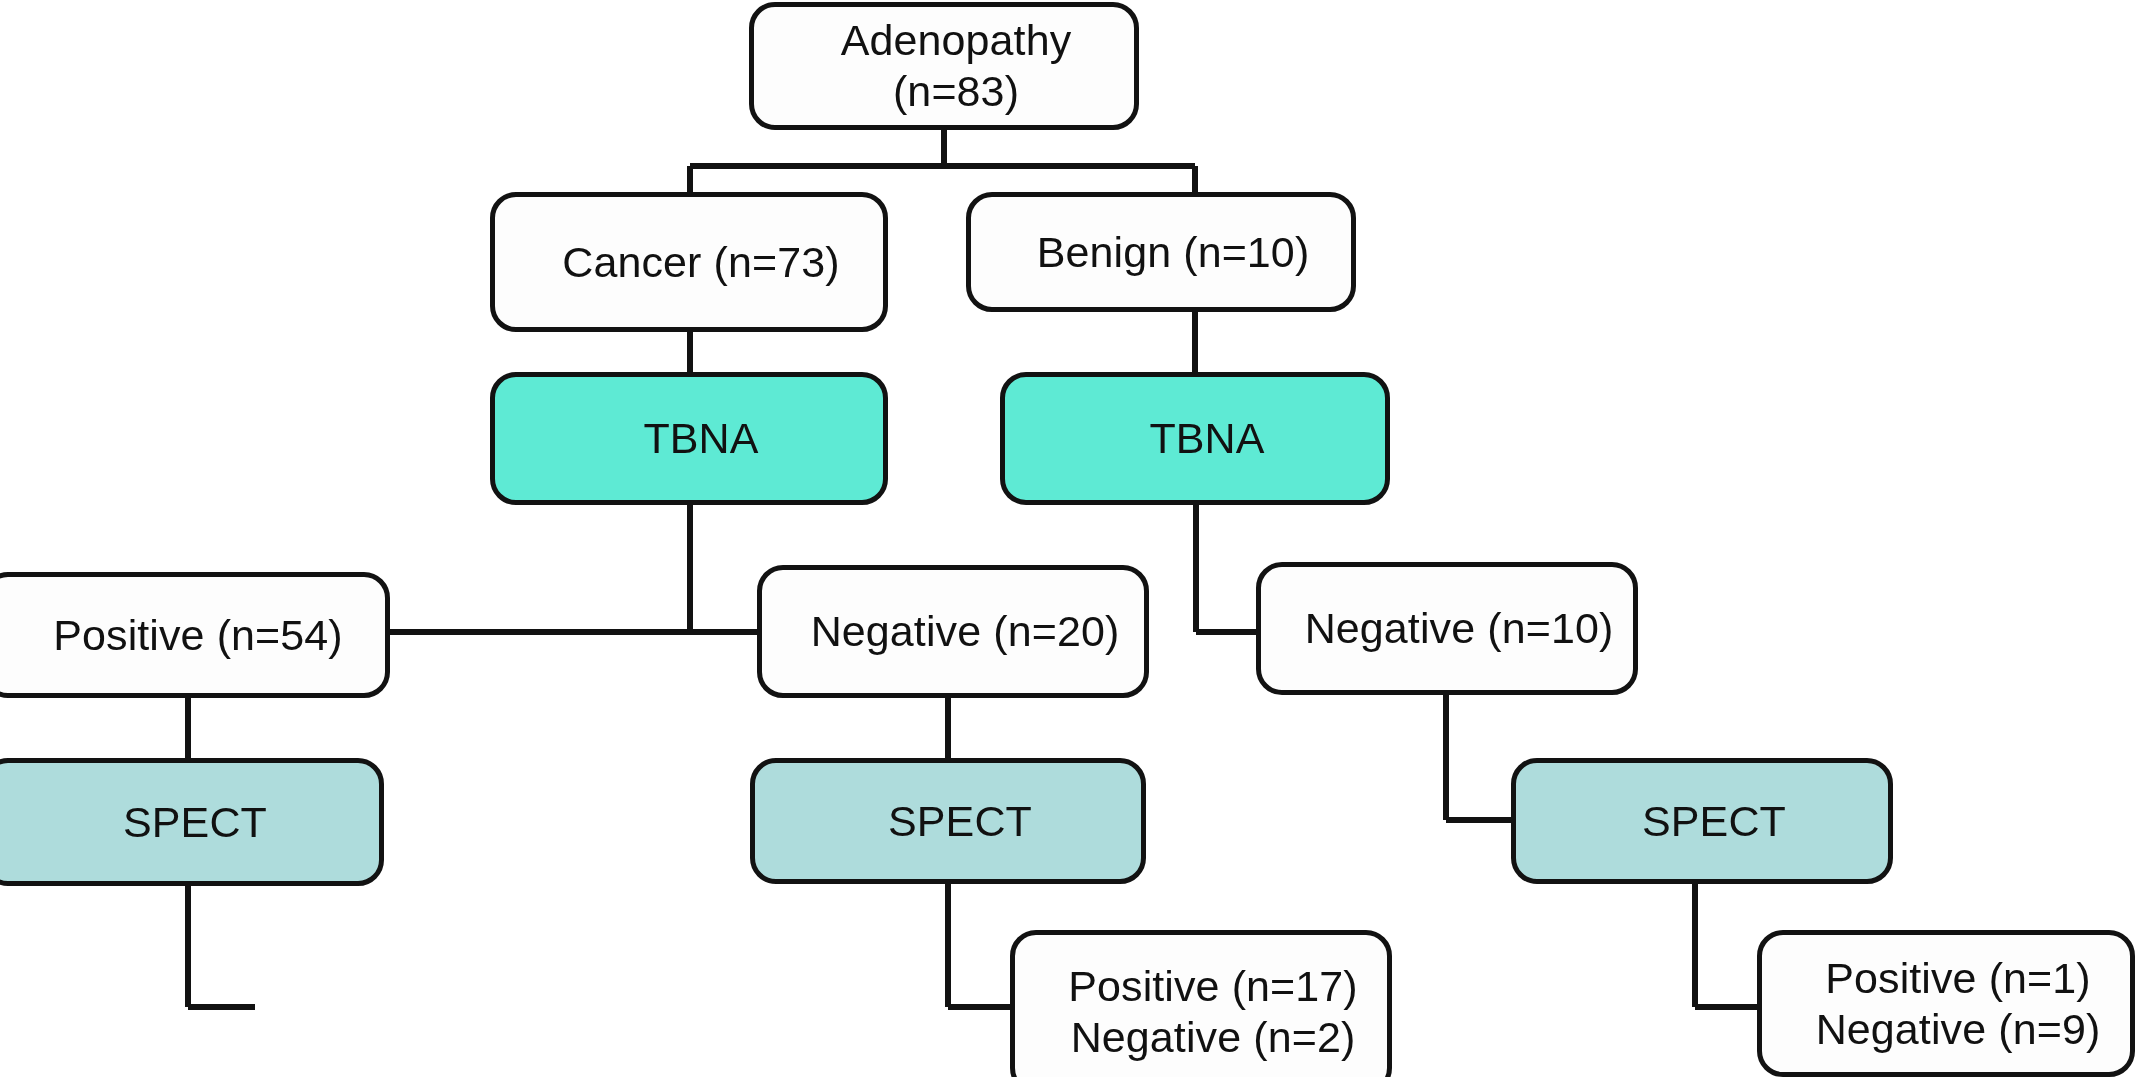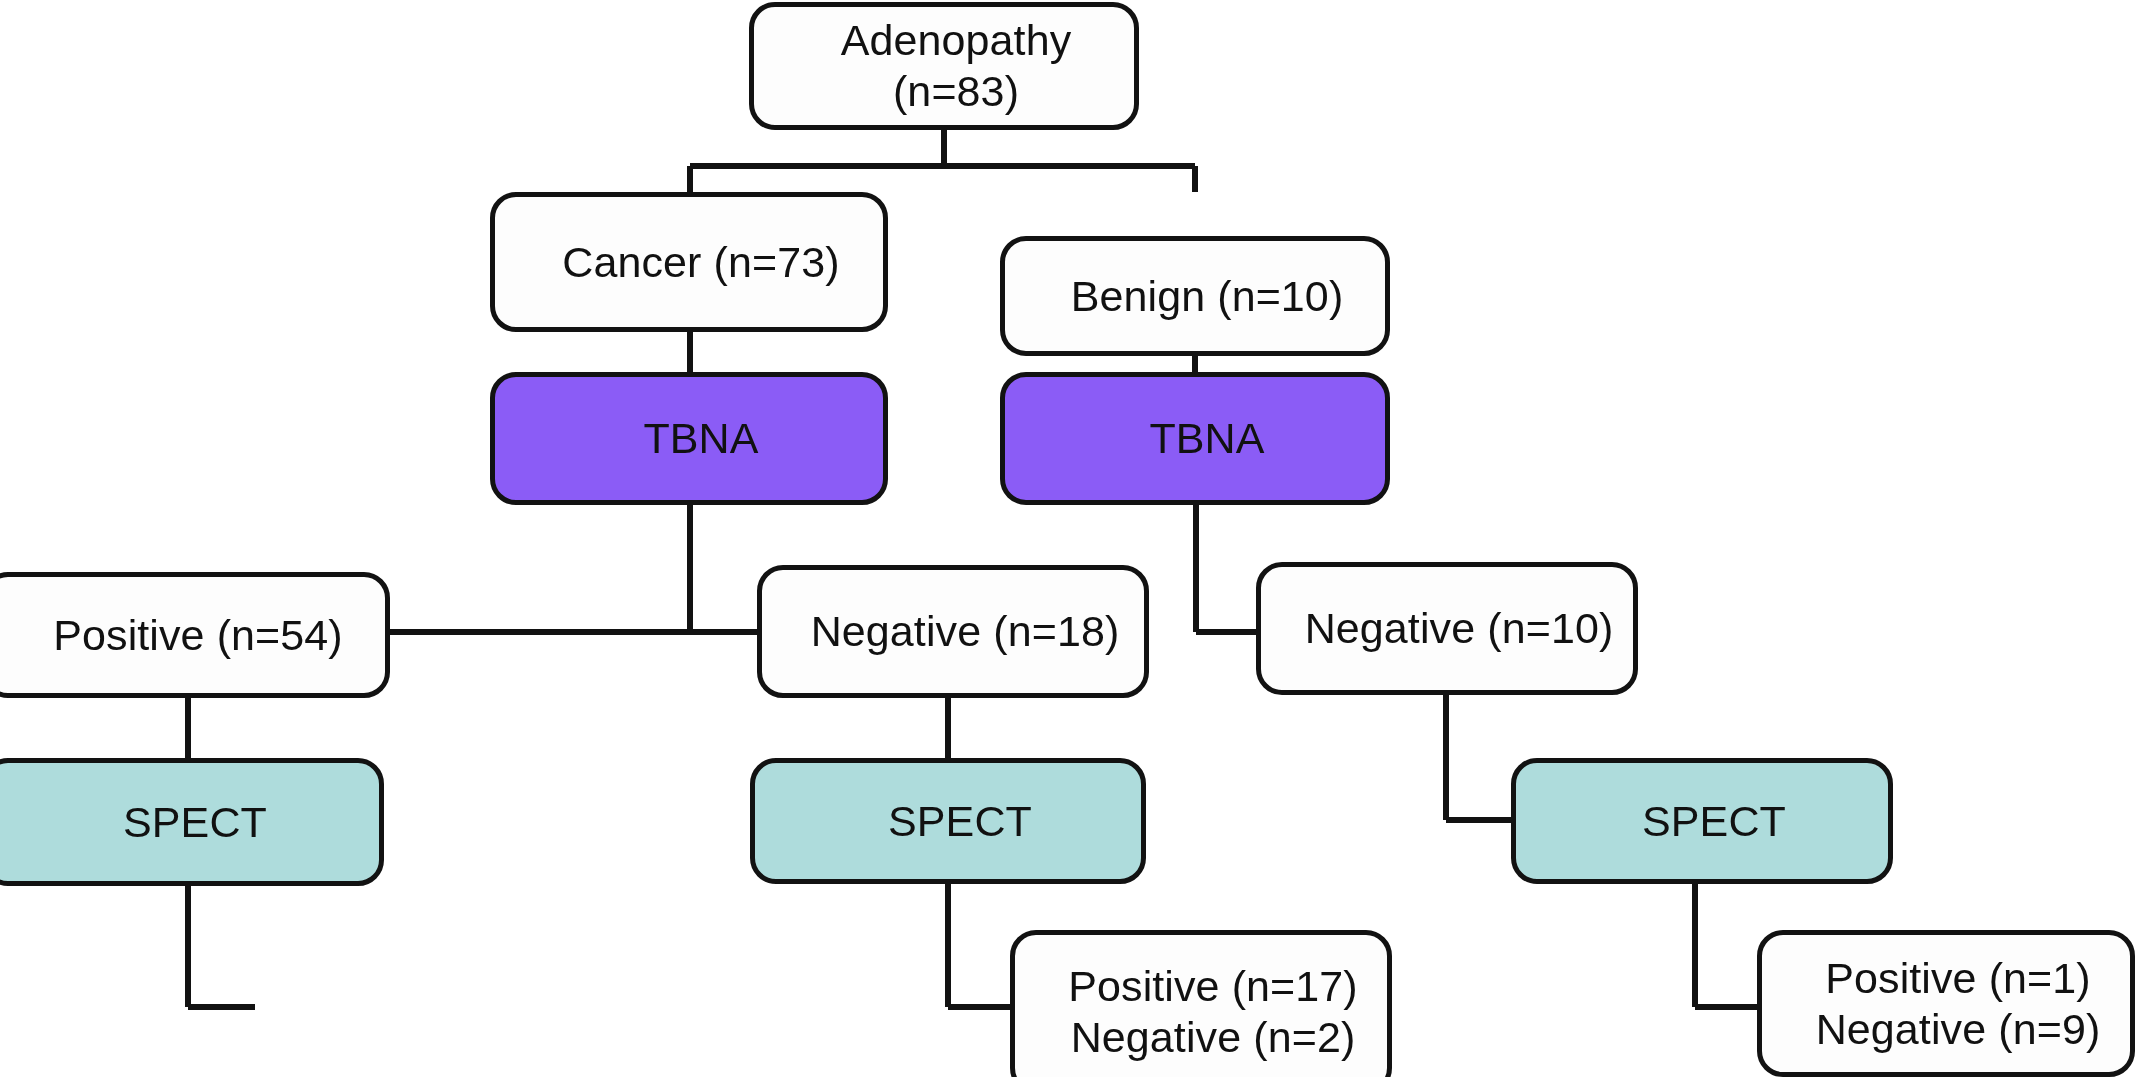--- a/index.html
+++ b/index.html
@@ -38,21 +38,21 @@
     text-align: center;
     color: #111111;
     font-size: 43px;
     line-height: 1.18;
     letter-spacing: 0.1px;
     white-space: pre-line;
     z-index: 2;
     padding-left: 24px;
   }
   .node.proc-tbna {
-    background: #8b5cf6;
+    background: #5eead4;
   }
   .node.proc-spect {
     background: #AEDCDC;
   }
   .node .label {
     display: block;
     width: 100%;
     padding: 0 10px;
   }
 </style>
@@ -98,36 +98,36 @@
   </svg>
 
   <div class="node" style="left:749px; top:2px; width:390px; height:128px;">
     <span class="label">Adenopathy
 (n=83)</span>
   </div>
 
   <div class="node" style="left:490px; top:192px; width:398px; height:140px;">
     <span class="label">Cancer (n=73)</span>
   </div>
-  <div class="node" style="left:1000px; top:192px; width:390px; height:120px;margin-top:44px;">
+  <div class="node" style="left:966px; top:192px; width:390px; height:120px;">
     <span class="label">Benign (n=10)</span>
   </div>
 
   <div class="node proc-tbna" style="left:490px; top:372px; width:398px; height:133px;">
     <span class="label">TBNA</span>
   </div>
   <div class="node proc-tbna" style="left:1000px; top:372px; width:390px; height:133px;">
     <span class="label">TBNA</span>
   </div>
 
   <div class="node" style="left:-18px; top:572px; width:408px; height:126px;">
     <span class="label">Positive (n=54)</span>
   </div>
   <div class="node" style="left:757px; top:565px; width:392px; height:133px;">
-    <span class="label">Negative (n=18)</span>
+    <span class="label">Negative (n=20)</span>
   </div>
   <div class="node" style="left:1256px; top:562px; width:382px; height:133px;">
     <span class="label">Negative (n=10)</span>
   </div>
 
   <div class="node proc-spect" style="left:-18px; top:758px; width:402px; height:128px;">
     <span class="label">SPECT</span>
   </div>
   <div class="node proc-spect" style="left:750px; top:758px; width:396px; height:126px;">
     <span class="label">SPECT</span>

